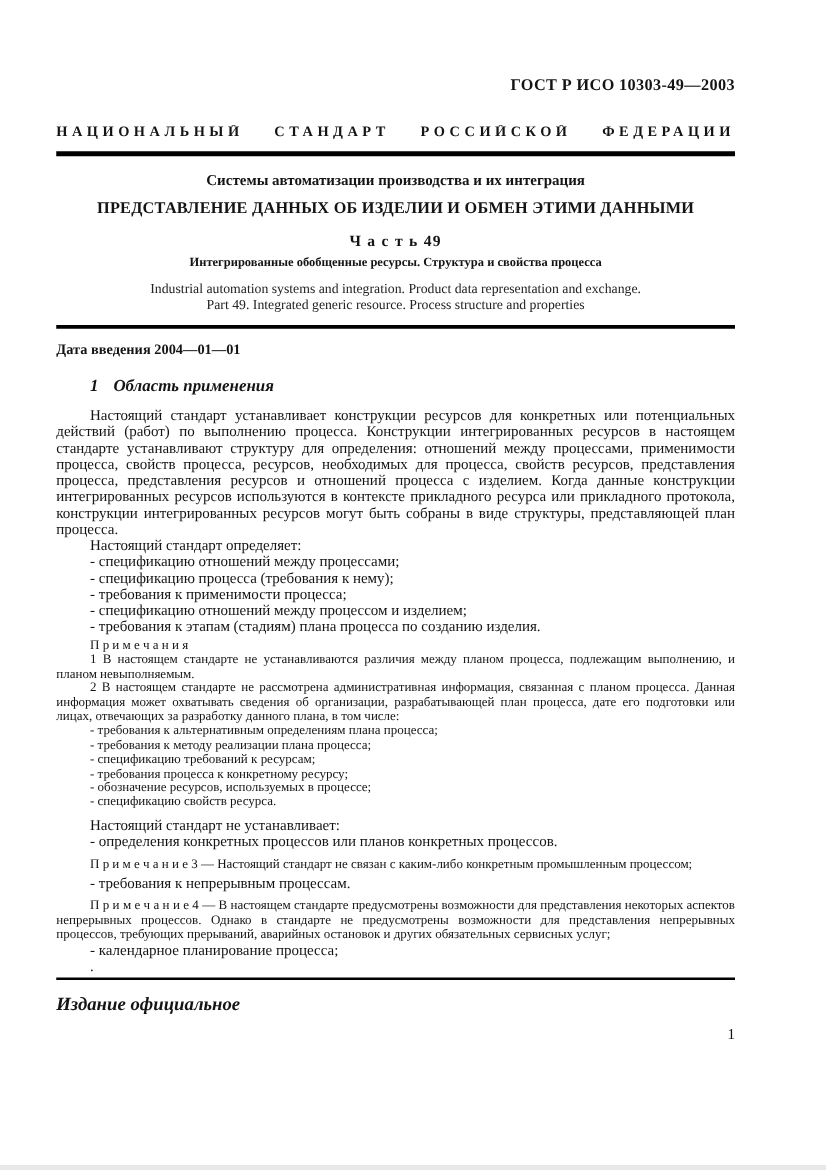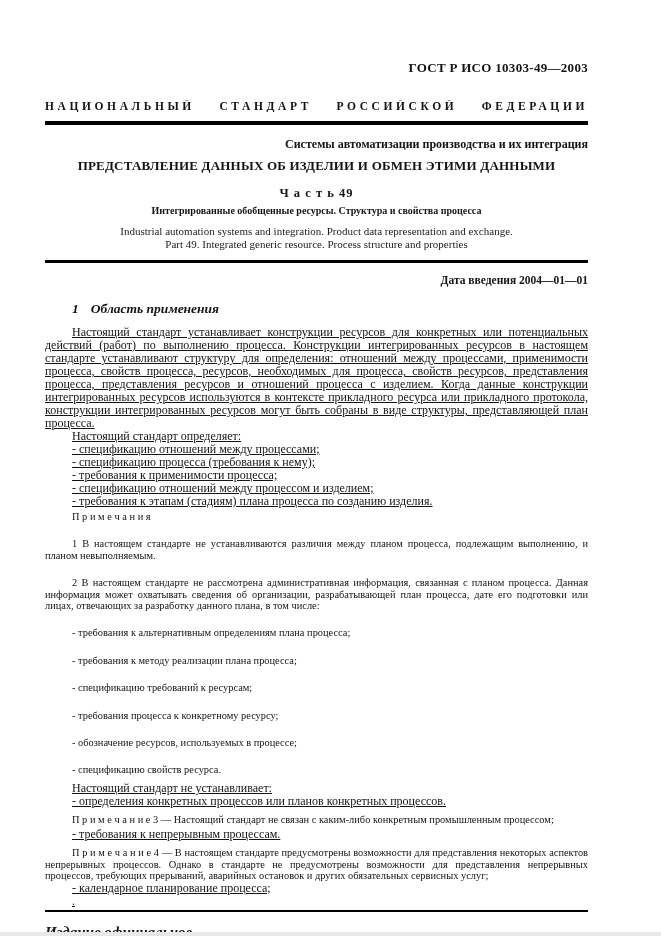--- a/index.html
+++ b/index.html
@@ -31,42 +31,41 @@
     text-align-last: justify;
     white-space: nowrap;
     overflow: hidden;
   }
   .rule { background: #000; }
   .rule-a { height: 4px; margin-top: 9px; }
   .rule-b { height: 3px; margin-top: 9px; }
   .rule-c { height: 2px; margin-top: 2px; }
 
   .title-block { text-align: center; }
-  .t-subject { margin-top: 12px; font-weight: 700; font-size: 12px; text-align: right; }
+  .t-subject { margin-top: 12px; font-weight: 700; font-size: 12px; }
   .t-main    { margin-top: 6px;  font-weight: 700; font-size: 13px; letter-spacing: 0.2px; }
   .t-part    { margin-top: 12px; font-weight: 700; font-size: 12.5px; letter-spacing: 1px; }
   .t-sub     { margin-top: 4px;  font-weight: 700; font-size: 10px; }
   .t-en      { margin-top: 9px;  font-size: 11px; line-height: 13px; color: #222; }
 
   .date-line {
     margin-top: 11px;
-    text-align: right;
     font-weight: 700;
     font-size: 11.5px;
   }
   .sec-heading {
     margin: 15px 0 9px 27px;
     font-weight: 700;
     font-size: 13.5px;
     font-style: italic;
   }
   .sec-num { margin-right: 12px; }
 
-  .body  { font-size: 12px;  line-height: 13px;   text-align: justify; text-decoration: underline; }
-  .note  { font-size: 10.4px; line-height: 11.4px; text-align: justify; margin-top: 16px; }
+  .body  { font-size: 12px;  line-height: 13px;   text-align: justify; }
+  .note  { font-size: 10.4px; line-height: 11.4px; text-align: justify; }
   .indent { text-indent: 27px; }
   .item   { padding-left: 27px; text-align: left; }
   .gap-s  { margin-top: 3px; }
   .gap-m  { margin-top: 6px; }
   .p1     { margin: 6px 0 0 0; }
 
   .edition { margin-top: 12px; font-weight: 700; font-style: italic; font-size: 15px; }
   .page-num { margin-top: 7px; text-align: right; font-size: 12px; }
 </style>
 </head>

